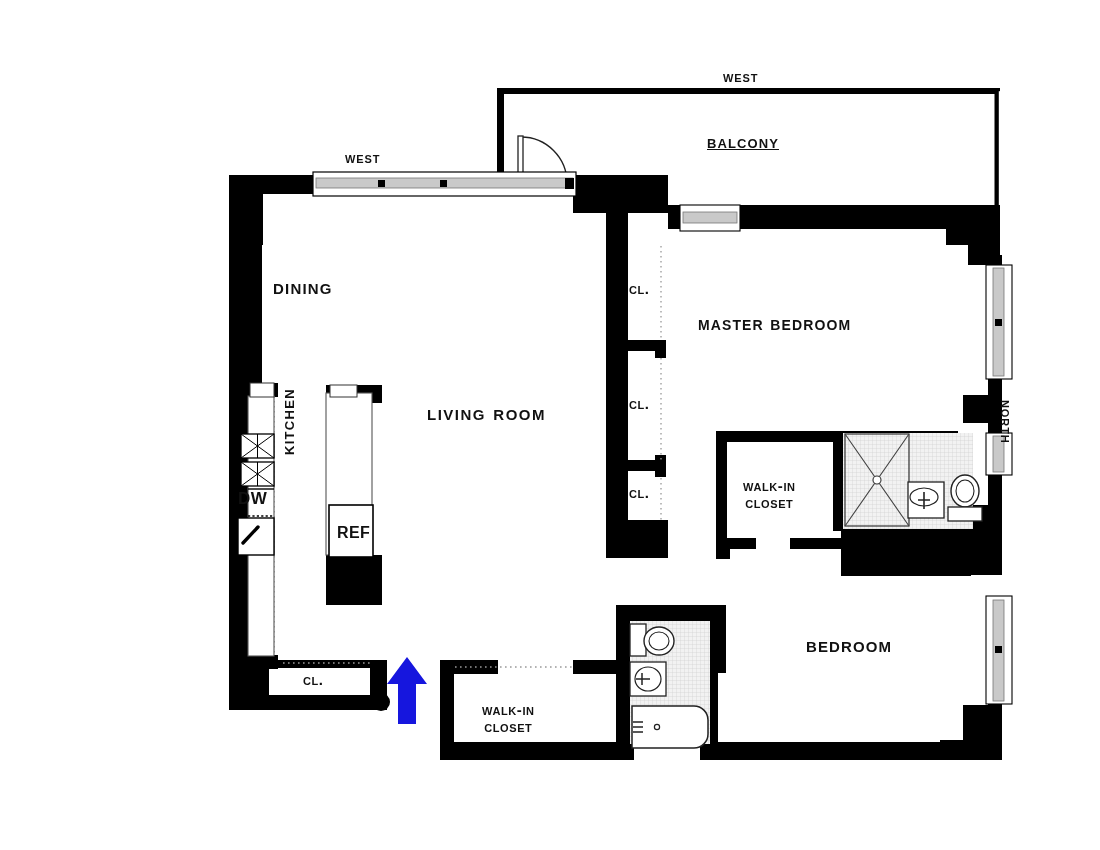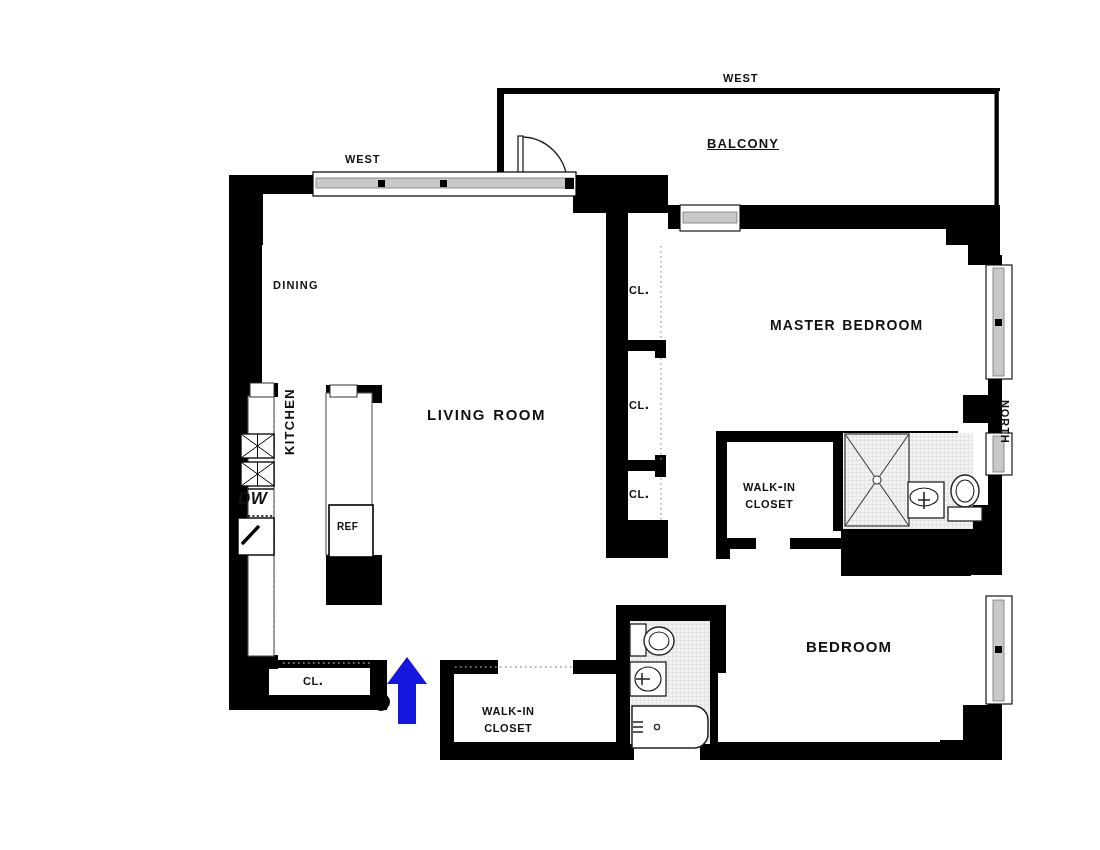--- a/index.html
+++ b/index.html
@@ -31,40 +31,40 @@
     font-weight: bold;
     font-variant: small-caps;
     text-transform: lowercase;
     white-space: nowrap;
     letter-spacing: 0.5px;
     line-height: 1.12;
     text-align: center;
     -webkit-font-smoothing: antialiased;
   }
   .room-label.two-line { line-height: 1.15; margin-top: 8px; }
-  .lbl-dining   { left: 273px; top: 275px; font-size: 16px; letter-spacing: 1.2px; }
+  .lbl-dining   { left: 273px; top: 275px; font-size: 21px; letter-spacing: 1.2px; }
   .lbl-living   { left: 427px; top: 401px; font-size: 21px; letter-spacing: 1.5px; }
   .lbl-kitchen  { left: 278px; top: 455px; font-size: 18px; letter-spacing: 1.3px;
                   transform: rotate(-90deg); transform-origin: left top; }
   .lbl-balcony  { left: 707px; top: 131px; font-size: 19px; letter-spacing: 1.1px; text-decoration: underline; }
   .lbl-west-1   { left: 345px; top: 150px; font-size: 15px; letter-spacing: 0.9px; }
   .lbl-west-2   { left: 723px; top: 69px;  font-size: 15px; letter-spacing: 0.9px; }
   .lbl-north    { left: 1014px; top: 400px; font-size: 15px; letter-spacing: 0.9px;
                   transform: rotate(90deg); transform-origin: left top; }
-  .lbl-master   { left: 770px; top: 312px; font-size: 20px; letter-spacing: 1.1px; }
+  .lbl-master   { left: 698px; top: 312px; font-size: 20px; letter-spacing: 1.1px; }
   .lbl-bedroom  { left: 806px; top: 633px; font-size: 21px; letter-spacing: 1.1px; }
   .lbl-cl-1     { left: 629px; top: 281px; font-size: 15px; letter-spacing: 0.6px; }
   .lbl-cl-2     { left: 629px; top: 396px; font-size: 15px; letter-spacing: 0.6px; }
   .lbl-cl-3     { left: 629px; top: 485px; font-size: 15px; letter-spacing: 0.6px; }
   .lbl-cl-4     { left: 303px; top: 672px; font-size: 15px; letter-spacing: 0.6px; }
   .lbl-wic-1    { left: 743px; top: 469px; font-size: 15px; letter-spacing: 0.6px; }
   .lbl-wic-2    { left: 482px; top: 693px; font-size: 15px; letter-spacing: 0.6px; }
   .lbl-dw       { left: 238px; top: 489px; font-size: 17px; letter-spacing: 0.4px;
-                  font-variant: normal; text-transform: none; font-style: italic; }
-  .lbl-ref      { left: 337px; top: 518px; font-size: 14px; letter-spacing: 0.4px; }
+                  font-variant: normal; text-transform: none; }
+  .lbl-ref      { left: 337px; top: 518px; font-size: 23px; letter-spacing: 0.4px; }
 </style>
 </head>
 <body>
 
 <div id="plan-root">
 
   <svg id="plan-svg" viewBox="0 0 1100 850" xmlns="http://www.w3.org/2000/svg">
 
     <defs>
       <pattern id="tilepat" width="4" height="4" patternUnits="userSpaceOnUse">

